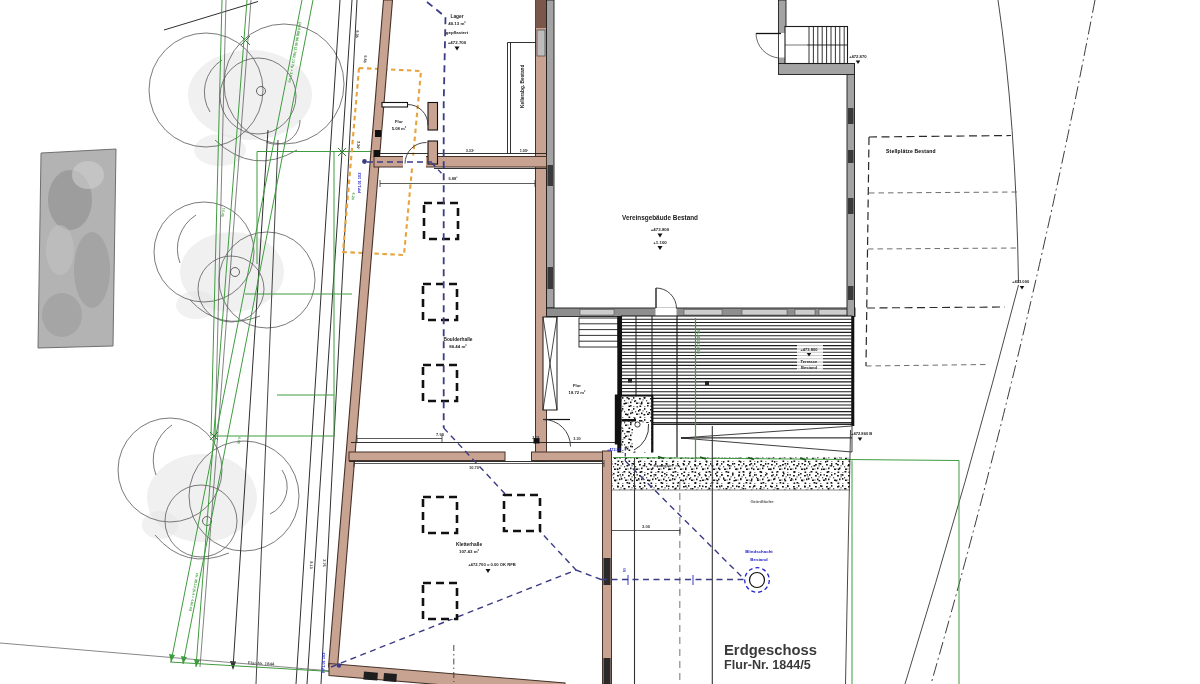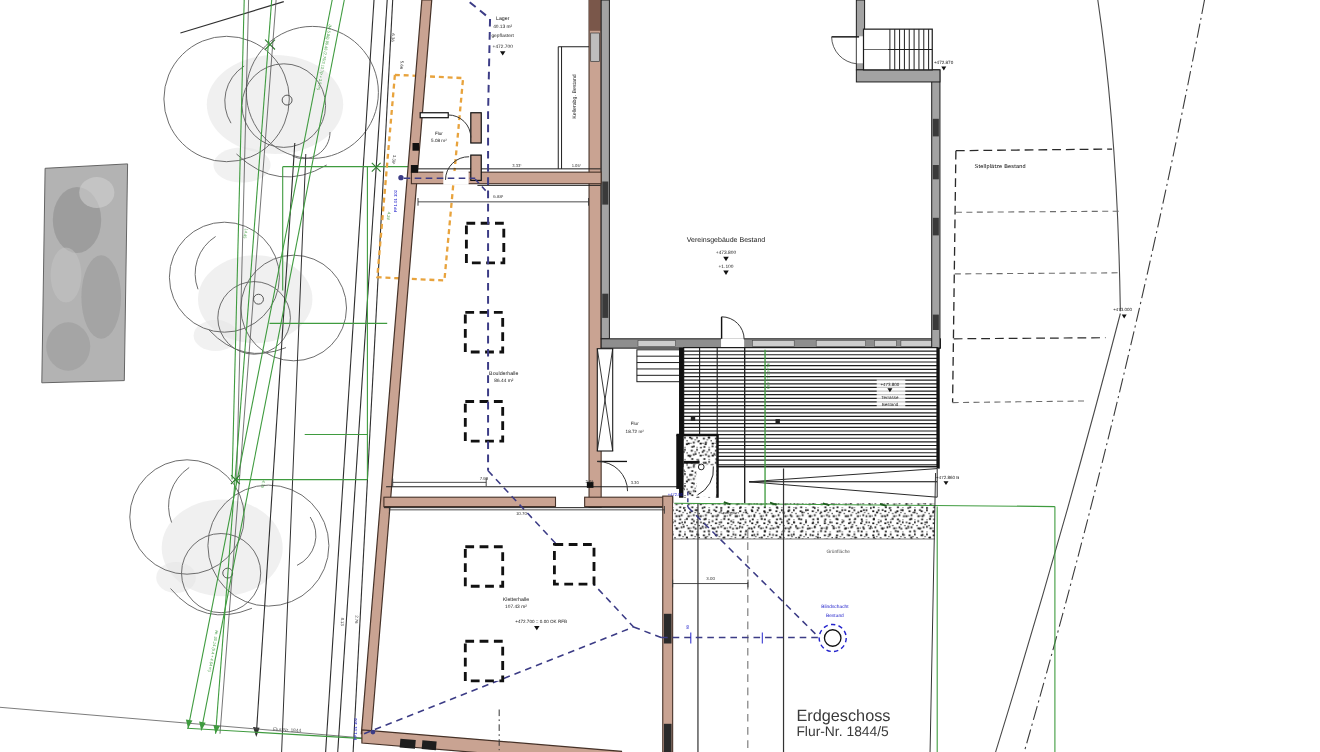--- a/index.html
+++ b/index.html
@@ -1,12 +1,12 @@
 <!DOCTYPE html>
-<html><head><meta charset="utf-8"><style>html,body{margin:0;padding:0;background:#fff;}#plan{width:1200px;height:684px;position:relative;overflow:hidden;}</style></head><body>
+<html><head><meta charset="utf-8"><style>html,body{margin:0;padding:0;background:#fff;}#plan{width:1200px;height:684px;position:relative;overflow:hidden;font-weight:bold;}</style></head><body>
 <div id="plan"><svg width="1200" height="684" viewBox="0 0 1200 684" shape-rendering="auto">
 <defs>
         <pattern id="grav" width="11" height="11" patternUnits="userSpaceOnUse">
           <rect width="11" height="11" fill="white"></rect>
           <rect x="1" y="2" width="1.8" height="1.5" fill="#111"></rect>
           <rect x="6" y="1" width="1.4" height="1.8" fill="#222"></rect>
           <rect x="11" y="3" width="1.7" height="1.4" fill="#111"></rect>
           <rect x="3" y="5.5" width="1.5" height="1.7" fill="#161616"></rect>
           <rect x="9" y="6.5" width="1.9" height="1.5" fill="#111"></rect>
           <rect x="12" y="8.5" width="1.4" height="1.4" fill="#222"></rect>

